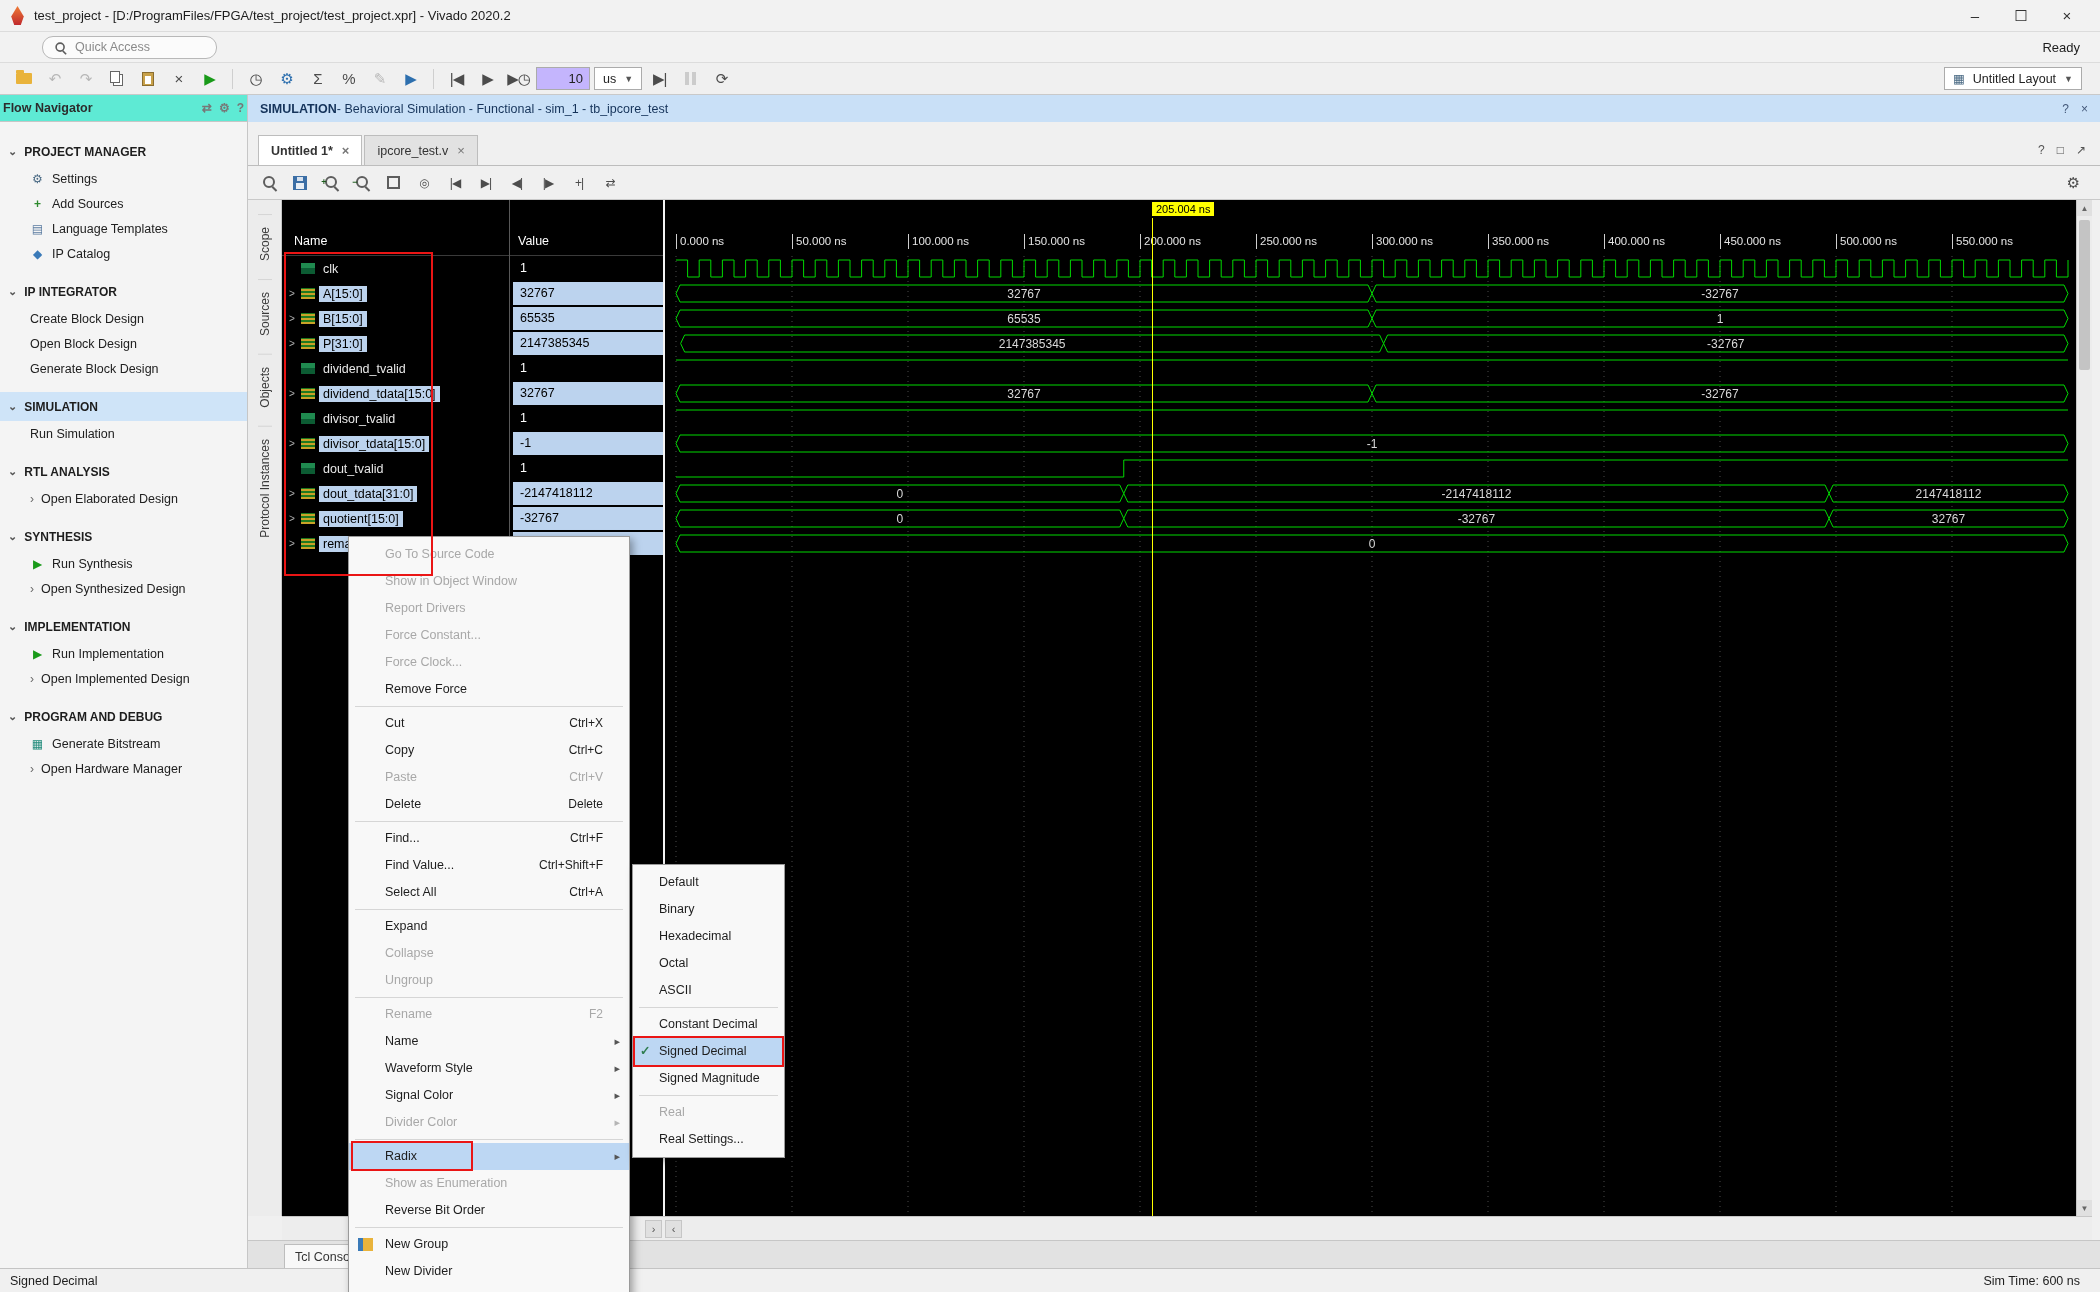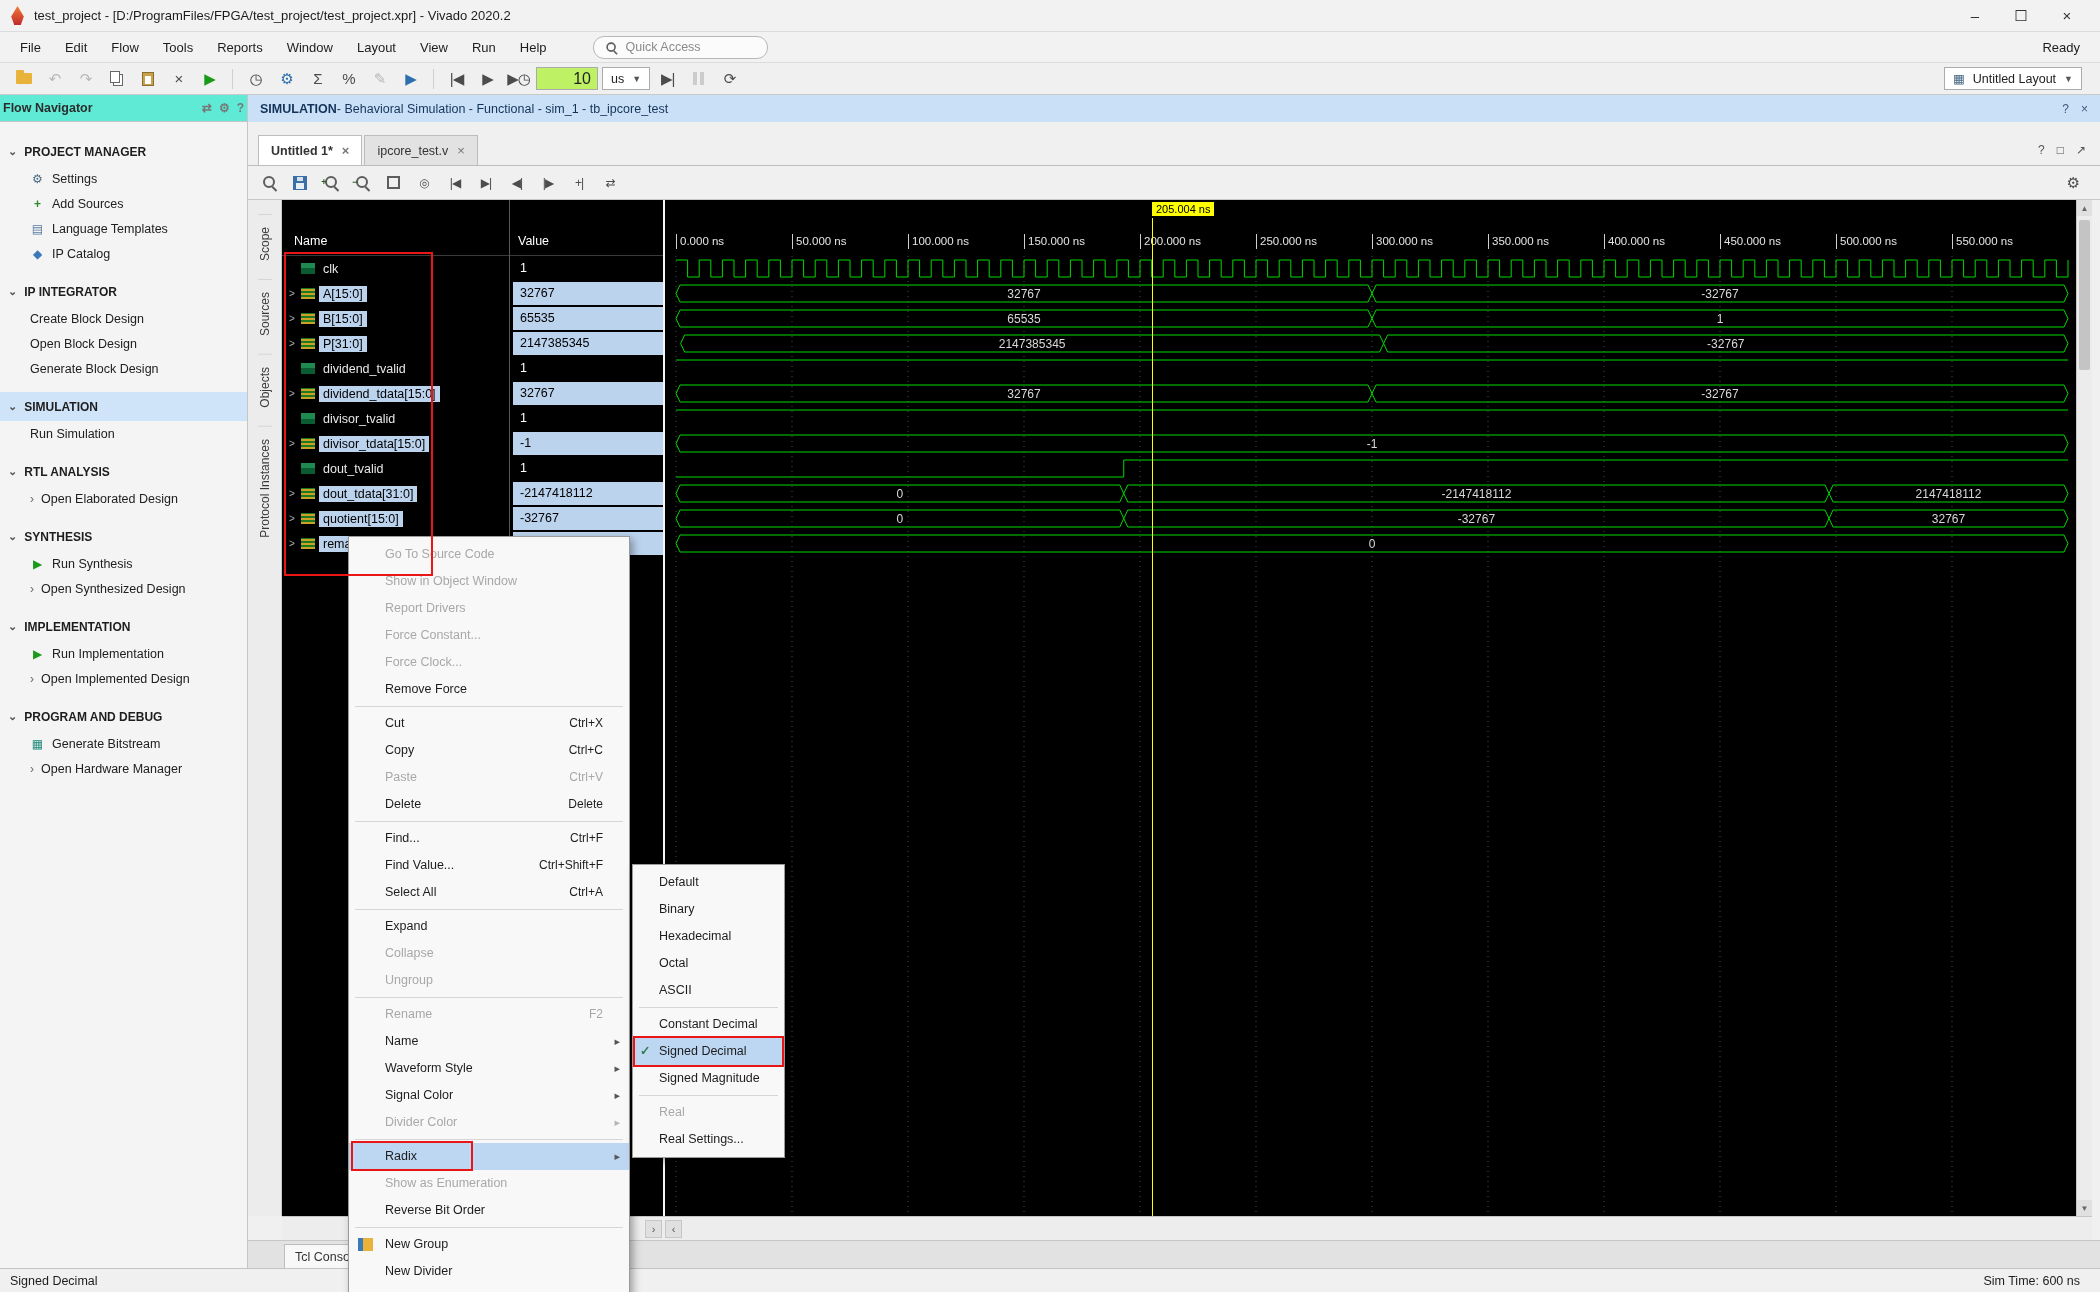--- a/index.html
+++ b/index.html
@@ -20,21 +20,21 @@
 #quick-access{margin-left:34px;display:flex;align-items:center;gap:7px;width:175px;height:23px;border:1px solid #b8b8b8;border-radius:11px;padding:0 10px;background:#fbfbfb;color:#8a8a8a;font-size:12.5px;}
 #ready{margin-left:auto;margin-right:12px;color:#1d1d1d;font-size:13px;}
 
 
 #toolbar{position:absolute;left:0;top:63px;width:2100px;height:32px;background:#f0f0f0;border-bottom:1px solid #c9c9c9;display:flex;align-items:center;padding:0 10px;gap:4px;}
 .tb-btn{min-width:27px;height:25px;display:flex;align-items:center;justify-content:center;font-size:15px;color:#4c4c4c;gap:1px;}
 .tb-btn.disabled{opacity:.35;}
 .g-green{color:#199a19;}
 .g-blue{color:#2d6fae;}
 .tb-sep{width:1px;height:20px;background:#cfcfcf;margin:0 5px;}
-#time-input{width:62px;height:23px;background:#bef264;border:1px solid #ababab;text-align:right;padding:0 6px;line-height:21px;font-size:16px;}
+#time-input{width:54px;height:23px;background:#c4b5fd;border:1px solid #ababab;text-align:right;padding:0 6px;line-height:21px;font-size:13px;}
 #unit-select,#layout-select{height:23px;background:#fff;border:1px solid #ababab;display:flex;align-items:center;gap:8px;padding:0 8px;font-size:12.5px;}
 #layout-select{margin-left:auto;margin-right:8px;}
 .dd-arrow{font-size:9px;color:#555;}
 
 
 .cssic{display:inline-block;position:relative;}
 .css-mag{width:15px;height:15px;}
 .css-mag::before{content:"";position:absolute;left:1px;top:1px;width:8px;height:8px;border:2px solid #5d5d5d;border-radius:50%;}
 .css-mag::after{content:"";position:absolute;left:11px;top:11px;width:6px;height:2px;background:#5d5d5d;transform:rotate(45deg);transform-origin:0 0;}
 .ovl{position:absolute;font-size:9px;font-weight:bold;color:#1d5c1d;margin-left:-14px;margin-top:-2px;}
@@ -152,32 +152,20 @@
     <span class="flame"></span>
     <span class="title">test_project - [D:/ProgramFiles/FPGA/test_project/test_project.xpr] - Vivado 2020.2</span>
     <div id="win-controls">
       <span class="win-btn">–</span>
       <span class="win-btn">☐</span>
       <span class="win-btn">×</span>
     </div>
   </div>
 
   <div id="menubar">
-    <div id="menu-items" style="display:flex;">
-        <div class="mb-item">File</div>
-        <div class="mb-item">Edit</div>
-        <div class="mb-item">Flow</div>
-        <div class="mb-item">Tools</div>
-        <div class="mb-item">Reports</div>
-        <div class="mb-item">Window</div>
-        <div class="mb-item">Layout</div>
-        <div class="mb-item">View</div>
-        <div class="mb-item">Run</div>
-        <div class="mb-item">Help</div>
-      </div>
     <div id="quick-access">
       <span class="cssic css-mag" style="transform:scale(.8);"></span>
       <span>Quick Access</span>
     </div>
     <span id="ready">Ready</span>
   </div>
 
   <div id="toolbar">
     <div id="mt-left" style="display:flex;gap:4px;">
         <div class="tb-btn">

